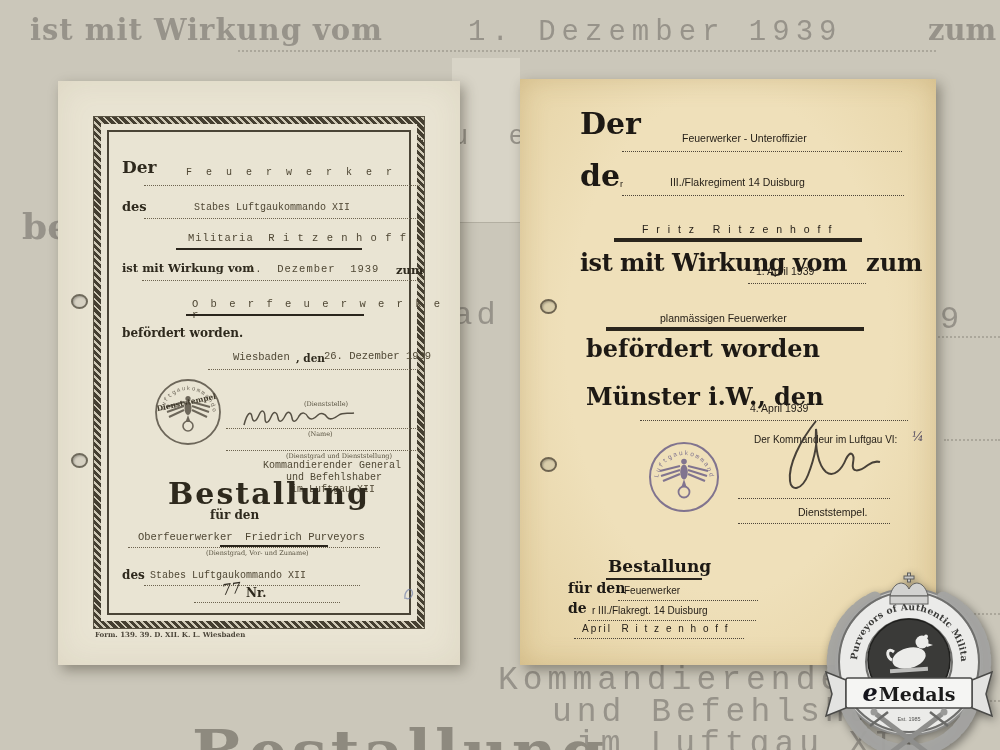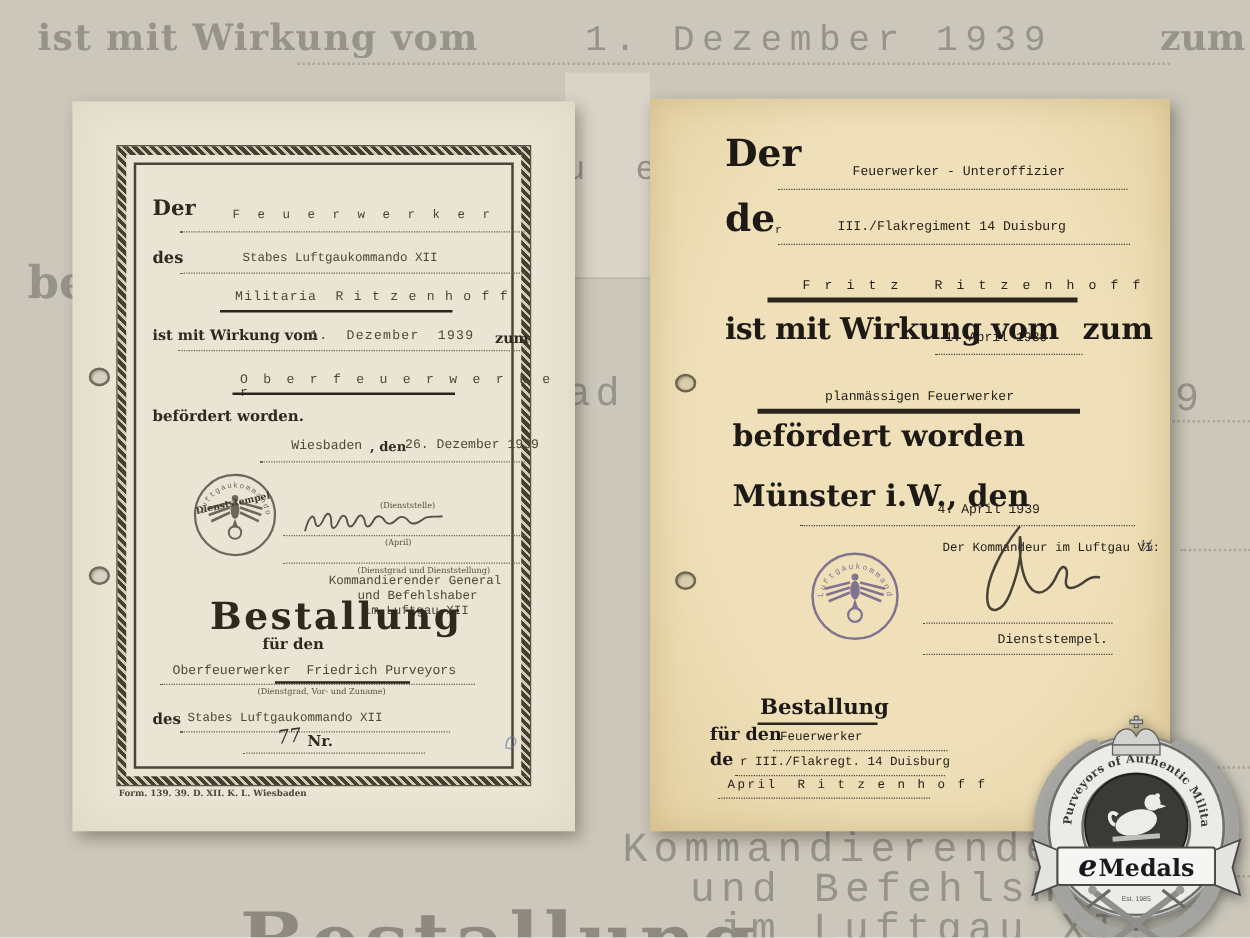--- a/index.html
+++ b/index.html
@@ -5,21 +5,21 @@
   html,body{margin:0;padding:0;}
   .canvas{position:relative;width:1000px;height:750px;overflow:hidden;
     background:var(--bg,#cbc7ba);
     font-family:"Liberation Sans",sans-serif;}
   .abs{position:absolute;line-height:1;}
   .pre{white-space:pre;}
   
   .fr{font-family:"DejaVu Serif",serif;font-weight:700;color:#2e291d;}
   
   .tw{font-family:"Liberation Mono","DejaVu Sans Mono",monospace;color:#4f4734;}
-  .tw2{font-family:Liberation Mono, monospace;color:#262019;text-align:right;}
+  .tw2{font-family:Liberation Sans, sans-serif;color:#262019;text-align:right;}
   
   .bgfr{font-family:"DejaVu Serif",serif;font-weight:700;color:var(--faded,#97938a);}
   .bgtw{font-family:"Liberation Mono","DejaVu Sans Mono",monospace;color:var(--faded,#97938a);}
   .dot{border-top:1.5px dotted #6d6450;height:0;}
   .dot2{border-top:1.5px dotted #4e463a;height:0;}
   .bgdot{border-top:2px dotted #a6a296;height:0;opacity:.85;}
   .bar{background:#2a251c;}
   .lbl{font-family:"DejaVu Serif",serif;font-size:6.5px;color:#57513f;}
   .doc{position:absolute;box-sizing:border-box;}
   .left-doc{left:58px;top:81px;width:402px;height:584px;
@@ -121,21 +121,21 @@
       <path d="M35 38 l-2.5 7 h5 z" fill="#5d564a"></path>
       <circle cx="35" cy="49" r="5" stroke="#5d564a" stroke-width="1.6" fill="none"></circle>
     </svg>
     <div class="abs fr" style="left:98px;top:318px;font-size:7.5px;transform:rotate(-12deg);color:#403a2c;">Dienststempel</div>
 
     <div class="abs lbl" style="left:246px;top:320px;">(Dienststelle)</div>
     <svg class="abs" style="left:182px;top:322px;" width="125" height="32" viewBox="0 0 125 32">
       <path d="M4 22 C7 10 11 7 12 14 C13 20 16 19 19 12 C22 5 25 8 25 15 C25 21 28 21 31 14 C34 7 37 9 38 15 C39 20 42 19 45 13 C48 7 51 9 52 15 C53 20 56 19 59 13 C62 8 66 10 68 14 C71 18 75 15 78 12 C81 9 85 11 87 14 C90 18 95 15 99 12 C103 9 109 11 114 10" fill="none" stroke="#3c362a" stroke-width="1.5" opacity="0.85"></path>
     </svg>
     <div class="abs dot" style="left:168px;top:347px;width:194px;"></div>
-    <div class="abs lbl" style="left:250px;top:350px;">(April)</div>
+    <div class="abs lbl" style="left:250px;top:350px;">(Name)</div>
     <div class="abs dot" style="left:168px;top:369px;width:194px;"></div>
     <div class="abs lbl" style="left:228px;top:372px;">(Dienstgrad und Dienststellung)</div>
 
     <div class="abs tw" style="left:205px;top:380px;font-size:10px;">Kommandierender General</div>
     <div class="abs tw" style="left:228px;top:392px;font-size:10px;">und Befehlshaber</div>
     <div class="abs tw" style="left:233px;top:404px;font-size:10px;">im Luftgau XII</div>
 
     <div class="abs fr" style="left:110px;top:398px;font-size:30px;letter-spacing:2px;">Bestallung</div>
     <div class="abs fr" style="left:152px;top:428px;font-size:12px;">für den</div>
 

